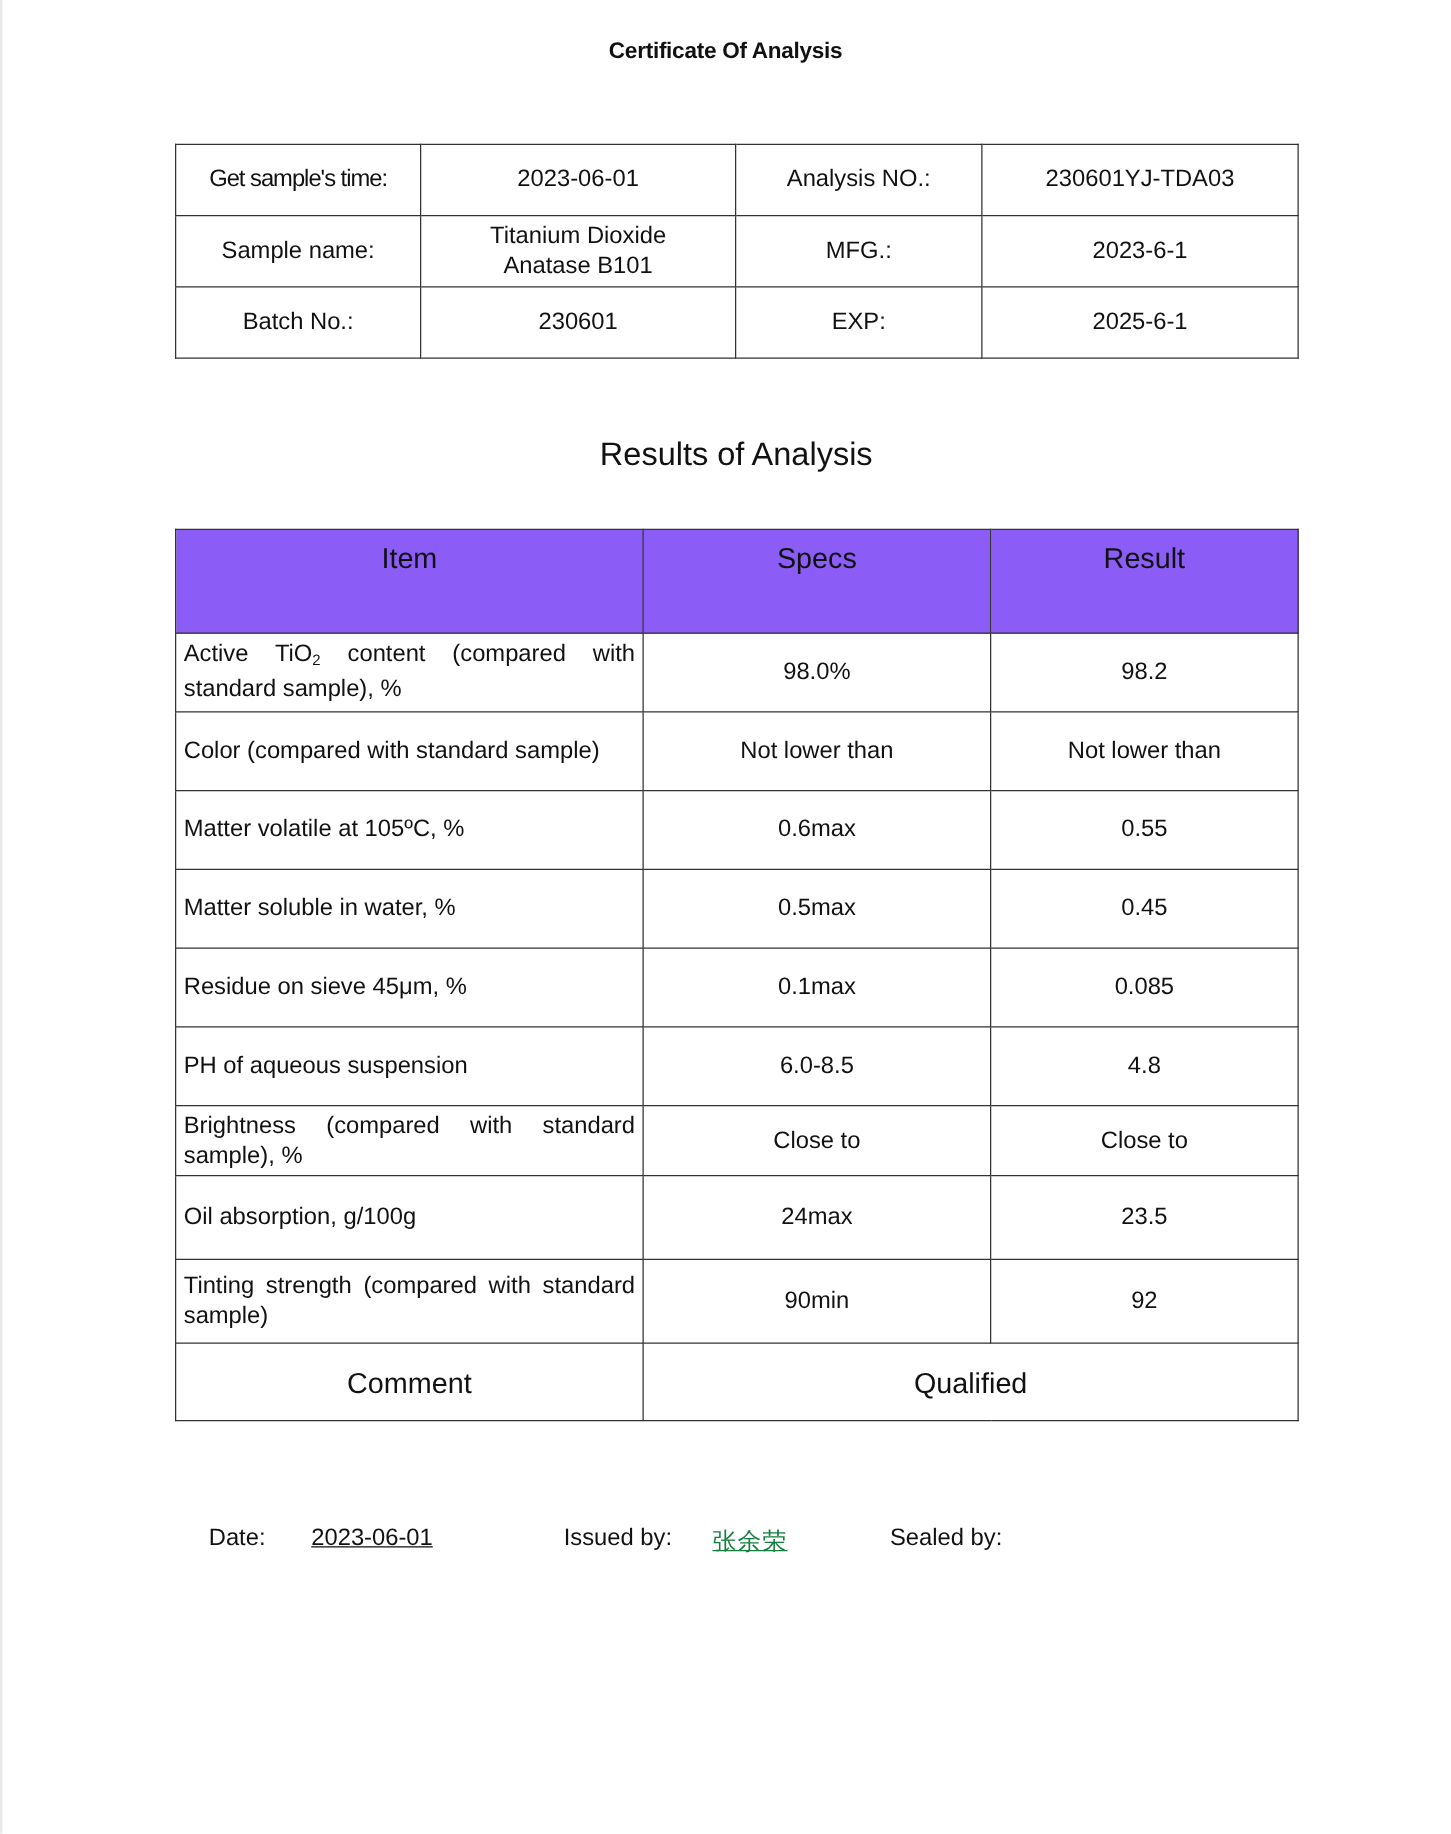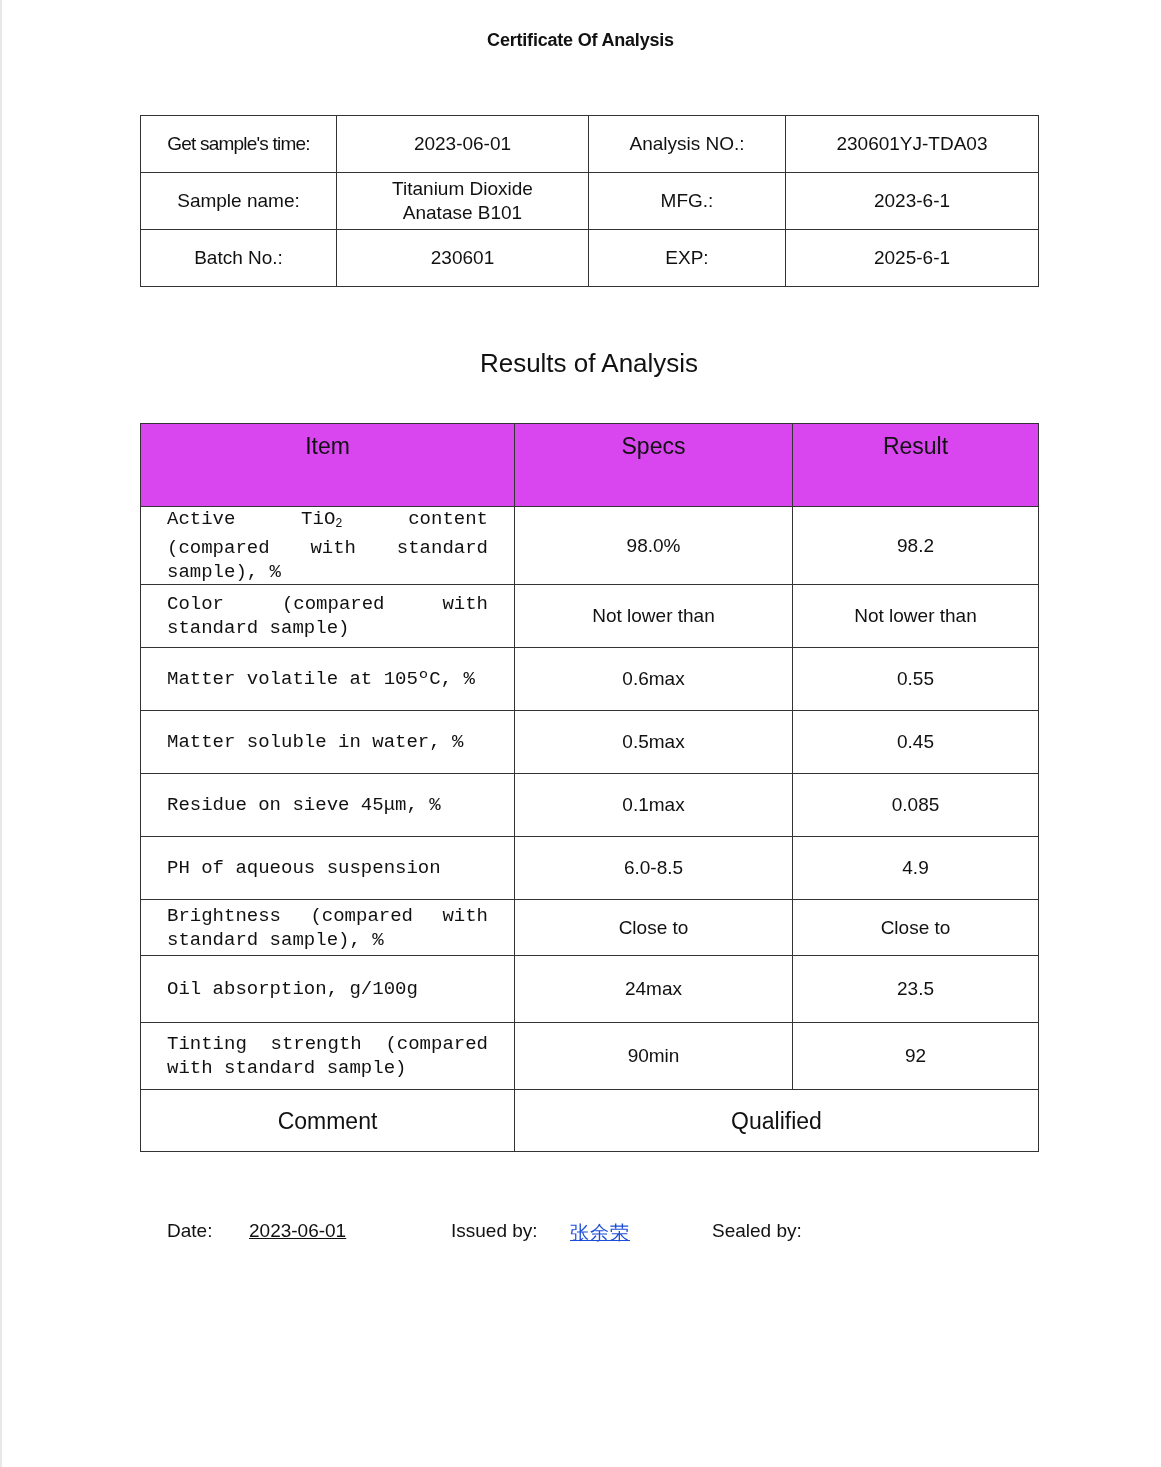--- a/index.html
+++ b/index.html
@@ -15,22 +15,22 @@
   table { border-collapse:collapse; position:absolute; table-layout:fixed; }
   td { border:1.5px solid #333; text-align:center; vertical-align:middle; padding:0; }
   .info { left:140px; top:115px; width:898px; font-size:19px; }
   .info td { height:56px; line-height:24px;margin-left:24px; }
   .info td.lbl-tight { letter-spacing:-0.8px; }
   .subtitle {
     position:absolute; left:0; width:1178px; top:348px; text-align:center; font-size:26px;
   }
   .results { left:140px; top:423px; width:898px; font-size:19px; }
   .results td { line-height:24px; }
-  .results tr.hdr td { background:#d946ef; height:72px; vertical-align:top; padding-top:10px; font-size:23px; }
-  .results td.item { text-align:justify; text-align-last:left; padding:0 26px;font-family:Liberation Mono, monospace; }
+  .results tr.hdr td { background:#8b5cf6; height:72px; vertical-align:top; padding-top:10px; font-size:23px; }
+  .results td.item { text-align:justify; text-align-last:left; padding:0 6px; }
   .results tr.comment td { height:61px; font-size:23px;margin-left:46px; }
   .sub { font-size:12px; vertical-align:-3px; }
   .footer { position:absolute; top:1220px; font-size:19px; }
   .u { text-decoration:underline; }
   .cjk { font-family:"DejaVu Serif", serif; letter-spacing:1px; }
 </style>
 </head>
 <body>
 
 <div class="edge"></div>
@@ -104,21 +104,21 @@
     <td>0.45</td>
   </tr>
   <tr style="height:63px">
     <td class="item">Residue on sieve 45μm, %</td>
     <td>0.1max</td>
     <td>0.085</td>
   </tr>
   <tr style="height:63px">
     <td class="item">PH of aqueous suspension</td>
     <td>6.0-8.5</td>
-    <td>4.9</td>
+    <td>4.8</td>
   </tr>
   <tr style="height:56px">
     <td class="item">Brightness (compared with standard sample), %</td>
     <td>Close to</td>
     <td>Close to</td>
   </tr>
   <tr style="height:67px">
     <td class="item">Oil absorption, g/100g</td>
     <td>24max</td>
     <td>23.5</td>
@@ -131,14 +131,14 @@
   <tr class="comment">
     <td>Comment</td>
     <td colspan="2">Qualified</td>
   </tr>
 </tbody>
   </table>
 
 <div class="footer" style="left:167px">Date:</div>
 <div class="footer u" style="left:249px">2023-06-01</div>
 <div class="footer" style="left:451px">Issued by:</div>
-<div class="footer u cjk" style="left:570px;color:#1d4ed8">张余荣</div>
+<div class="footer u cjk" style="left:570px;color:#15803d">张余荣</div>
 <div class="footer" style="left:712px">Sealed by:</div>
 
 </body></html>

